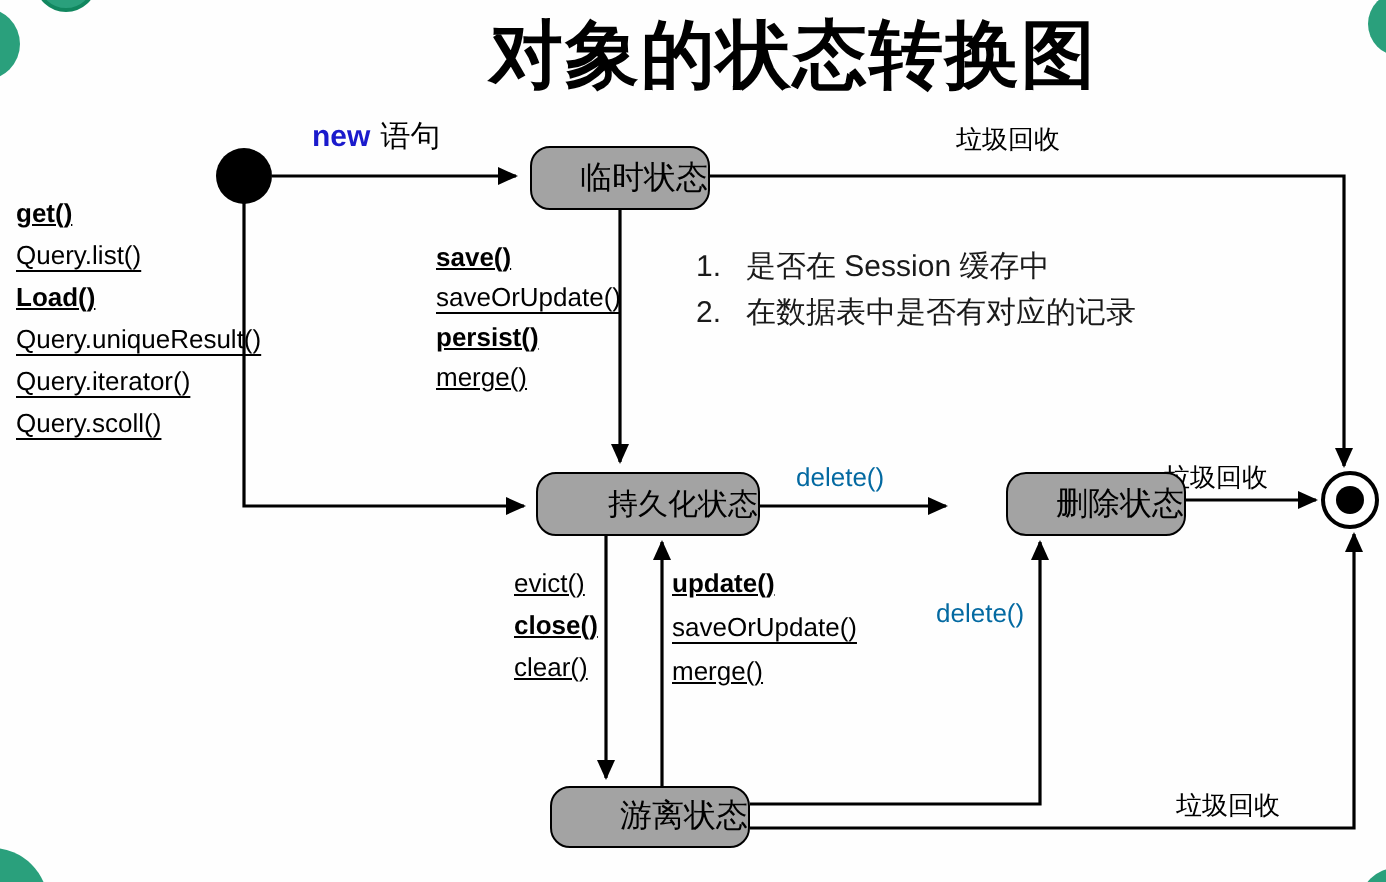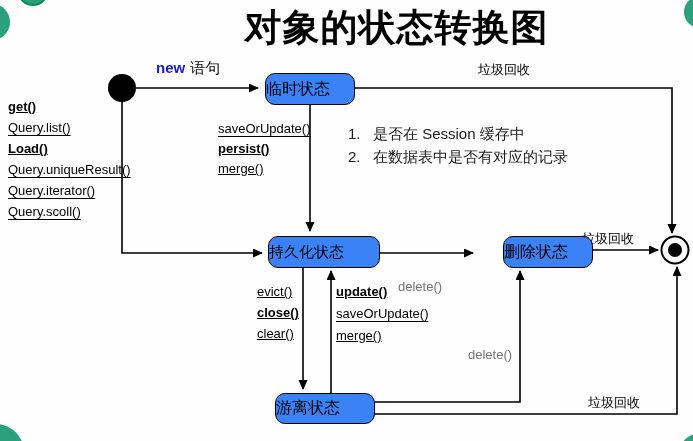--- a/index.html
+++ b/index.html
@@ -13,28 +13,28 @@
   svg.canvas{position:absolute;left:0;top:0;z-index:1;}
   .layer{position:absolute;left:0;top:0;width:693px;height:441px;z-index:2;}
 
   .slide-title{
     left:100px;top:3px;width:593px;
     text-align:center;font-size:37px;font-weight:700;
     letter-spacing:1px;color:#000;
   }
 
   .state-box{
-    border:1.6px solid #000;border-radius:10px;background:#3b82f6;
-    display:flex;align-items:center;justify-content:flex-start;
+    border:1.6px solid #000;border-radius:10px;background:#a3a3a3;
+    display:flex;align-items:center;justify-content:flex-end;
     font-size:16px;color:#000;box-sizing:border-box;
   }
   .state-box.persistent{font-size:15px;}
 
   .edge-label-cn{font-size:13px;color:#000;white-space:nowrap;}
-  .edge-label-en{font-size:13px;color:#737373;white-space:nowrap;margin-top:48px;}
+  .edge-label-en{font-size:13px;color:#0369a1;white-space:nowrap;}
 
   .method-list{display:flex;flex-direction:column;white-space:nowrap;}
   .method-list .m{font-size:13px;line-height:14px;color:#000;text-decoration:underline;}
   .blue{color:#1a1acc;font-weight:700;}
   .squiggle{
     text-decoration:underline wavy #e02b2b;
     text-decoration-thickness:1px;
     text-underline-offset:3px;
     text-decoration-skip-ink:none;
   }
@@ -114,20 +114,21 @@
   <div class="abs method-list" style="left:8px;top:100px;gap:7px;">
     <span class="m blue">get()</span>
     <span class="m squiggle">Query.list()</span>
     <span class="m blue">Load()</span>
     <span class="m squiggle">Query.uniqueResult()</span>
     <span class="m squiggle">Query.iterator()</span>
     <span class="m squiggle">Query.scoll()</span>
   </div>
 
   <div class="abs method-list" style="left:218px;top:122px;gap:6px;">
+    <span class="m blue">save()</span>
     <span class="m squiggle">saveOrUpdate()</span>
     <span class="m blue">persist()</span>
     <span class="m">merge()</span>
   </div>
 
   <div class="abs method-list" style="left:257px;top:285px;gap:7px;">
     <span class="m">evict()</span>
     <span class="m blue">close()</span>
     <span class="m">clear()</span>
   </div>

